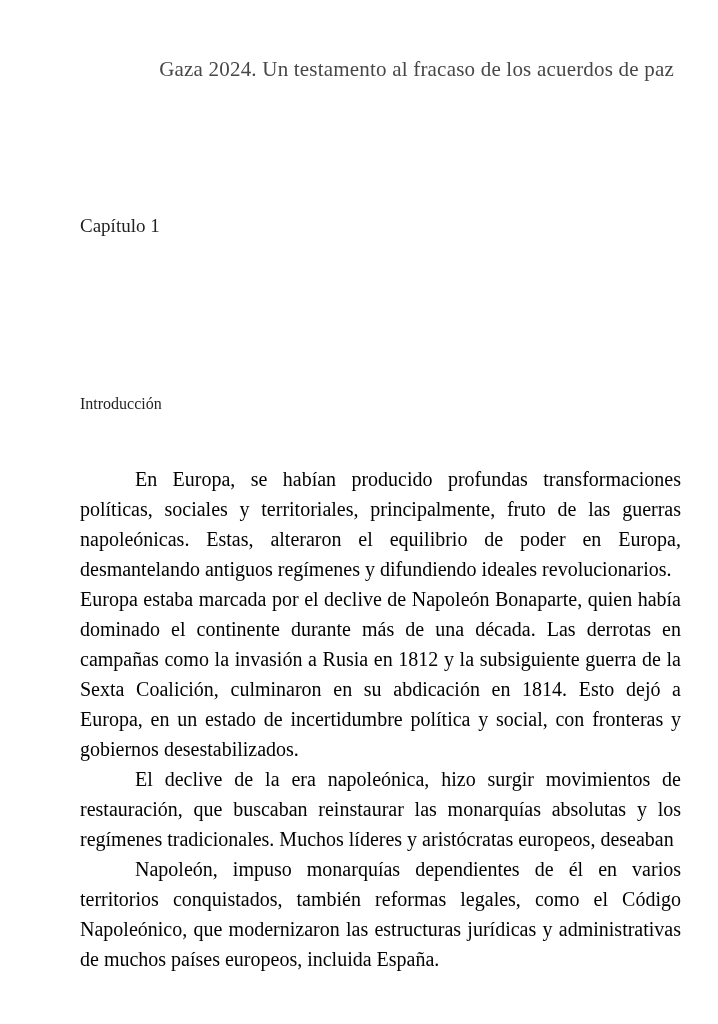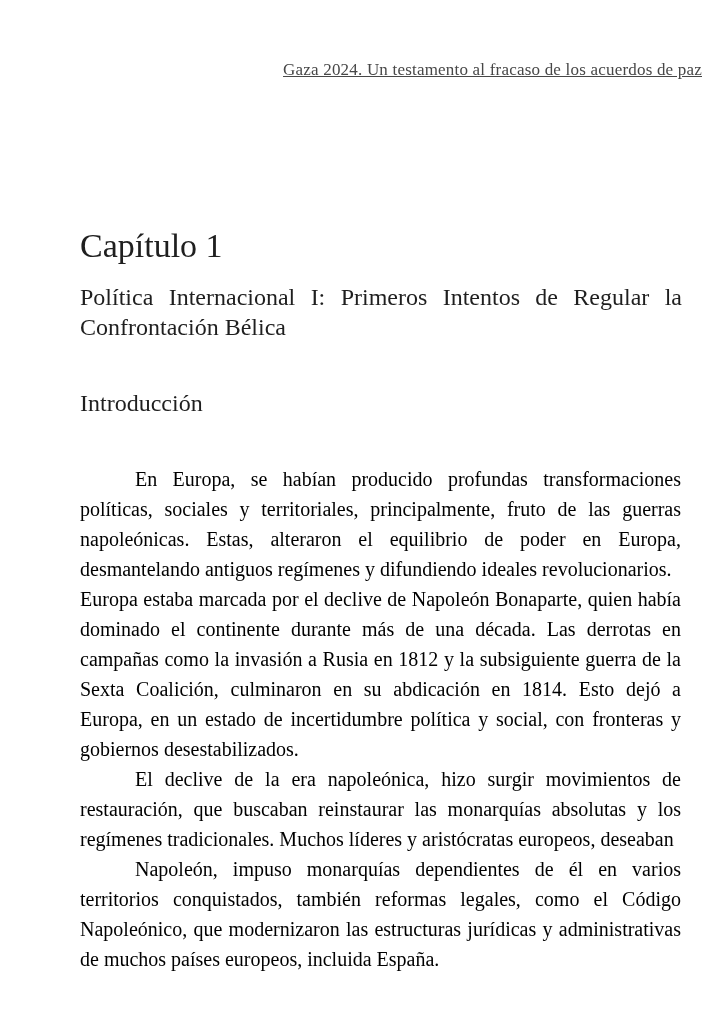--- a/index.html
+++ b/index.html
@@ -13,52 +13,50 @@
     height: 1024px;
     background: #ffffff;
     font-family: "Liberation Serif", "DejaVu Serif", serif;
     color: #262626;
     overflow: hidden;
   }
   .running-header {
     position: absolute;
     top: 59px;
     left: 0;
-    right: 16px;
+    right: 44px;
     text-align: right;
-    font-size: 17px;
+    font-size: 21px;
     line-height: 21px;
     color: #474747;
     letter-spacing: 0.2px;
-    text-decoration: underline;
   }
   .chapter-label {
     position: absolute;
     top: 210px;
     left: 80px;
-    font-size: 34px;
+    font-size: 19px;
     line-height: 32px;
     color: #1f1f1f;
-    margin-top: 20px;
   }
   .chapter-title {
     position: absolute;
     top: 282px;
     left: 80px;
     width: 602px;
     font-size: 24px;
     line-height: 30px;
     text-align: justify;
     color: #1f1f1f;
   }
   .section-heading {
     position: absolute;
     top: 389px;
     left: 80px;
-    font-size: 24px;
+    font-size: 16px;
     line-height: 29px;
     color: #1f1f1f;
   }
   .body-text {
     position: absolute;
     top: 464px;
     left: 80px;
     width: 601px;
     font-size: 20px;
     line-height: 30px;
@@ -76,21 +74,20 @@
 </style>
 </head>
 <body>
 
 <div class="page">
 
   <div class="running-header">Gaza 2024. Un testamento al fracaso de los acuerdos de paz</div>
 
   <div class="chapter-label">Capítulo 1</div>
 
-  <div class="chapter-title">Política Internacional I: Primeros Intentos de Regular la Confrontación Bélica</div>
 
   <div class="section-heading">Introducción</div>
 
   <div class="body-text">
     <p>En Europa, se habían producido profundas transformaciones políticas, sociales y territoriales, principalmente, fruto de las guerras napoleónicas. Estas, alteraron el equilibrio de poder en Europa, desmantelando antiguos regímenes y difundiendo ideales revolucionarios.</p>
     <p class="no-indent">Europa estaba marcada por el declive de Napoleón Bonaparte, quien había dominado el continente durante más de una década. Las derrotas en campañas como la invasión a Rusia en 1812 y la subsiguiente guerra de la Sexta Coalición, culminaron en su abdicación en 1814. Esto dejó a Europa, en un estado de incertidumbre política y social, con fronteras y gobiernos desestabilizados.</p>
     <p>El declive de la era napoleónica, hizo surgir movimientos de restauración, que buscaban reinstaurar las monarquías absolutas y los regímenes tradicionales. Muchos líderes y aristócratas europeos, deseaban</p>
     <p>Napoleón, impuso monarquías dependientes de él en varios territorios conquistados, también reformas legales, como el Código Napoleónico, que modernizaron las estructuras jurídicas y administrativas de muchos países europeos, incluida España.</p>
   </div>
 

